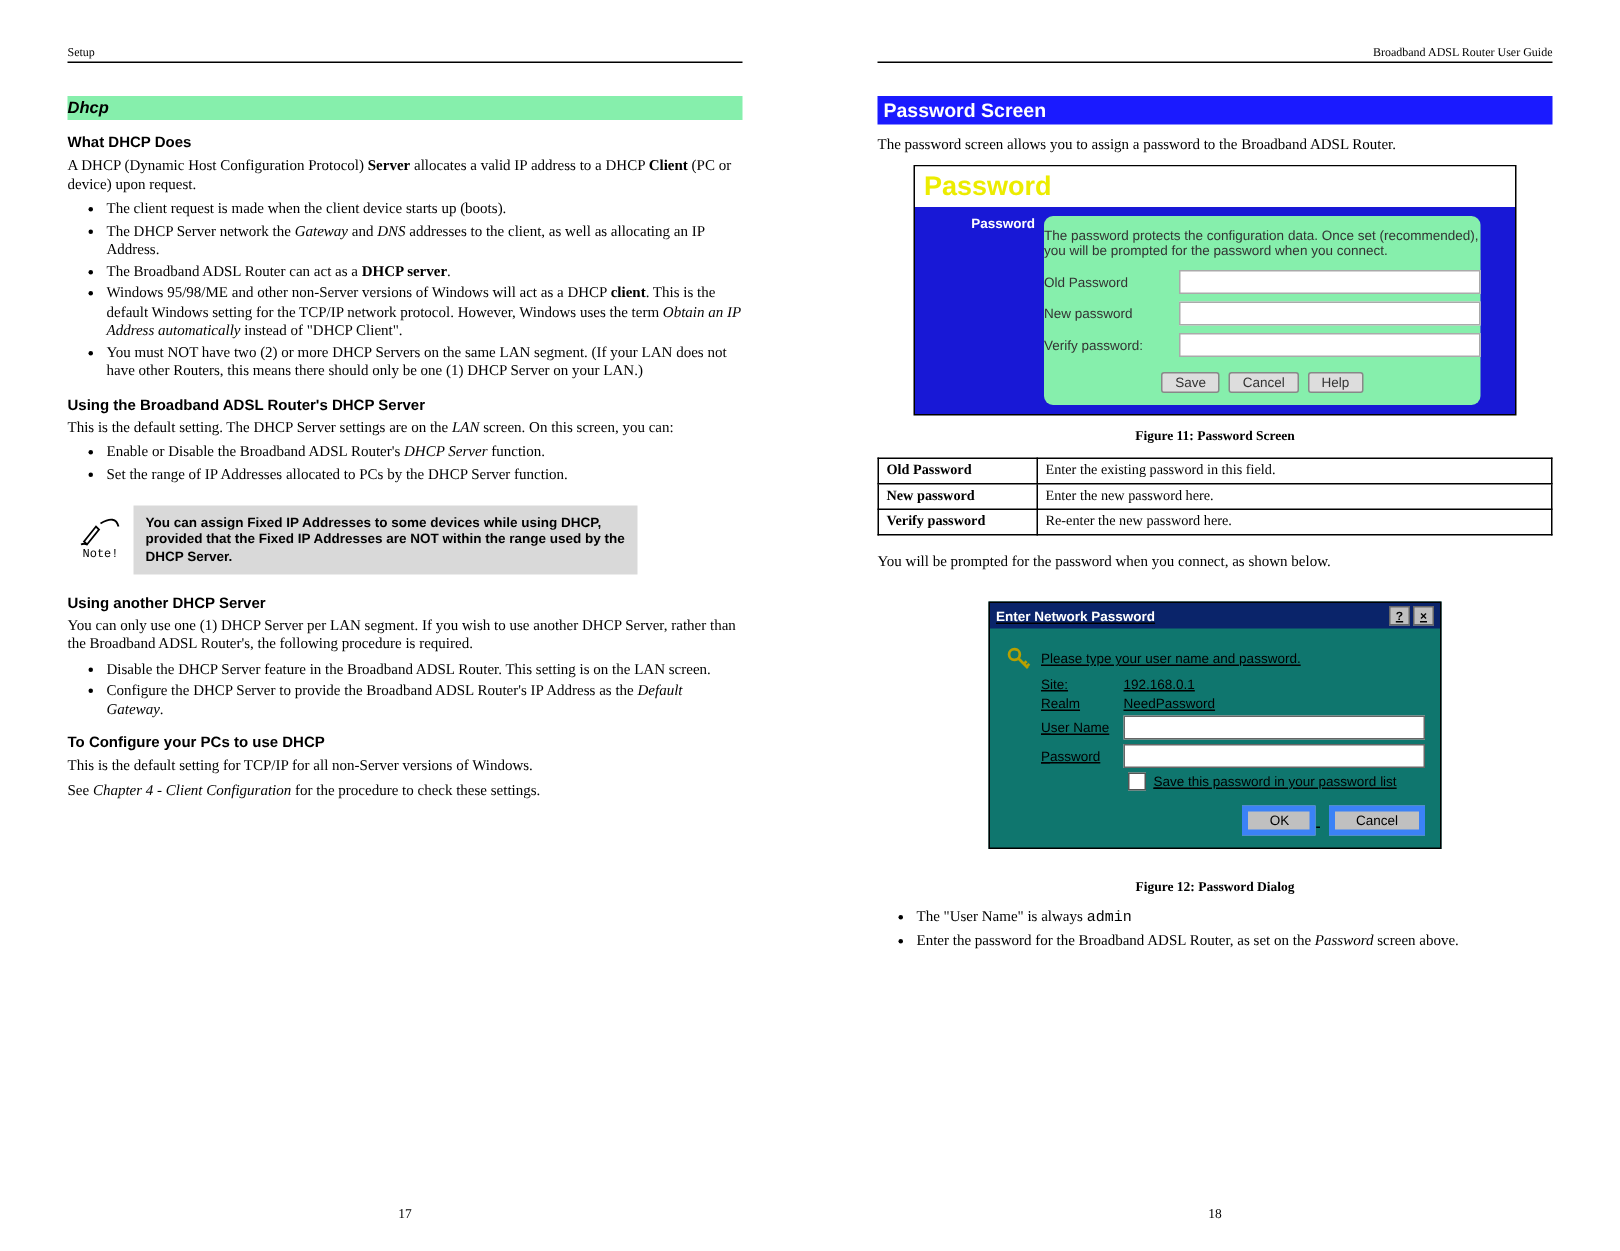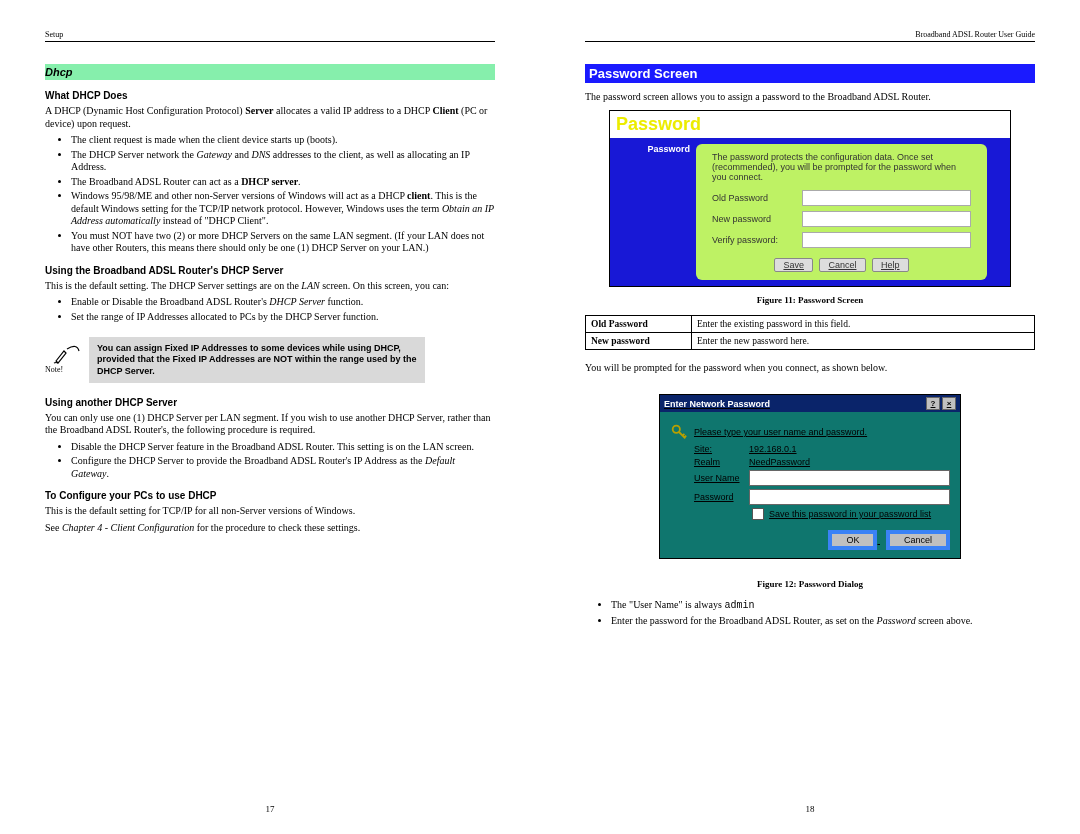--- a/index.html
+++ b/index.html
@@ -67,22 +67,22 @@
     margin: 2px 0;
     line-height: 1.25;
   }
   .note-box {
     display: flex;
     align-items: center;
     margin: 14px 0;
   }
   .note-icon {
     width: 44px;
-    text-align: left;
-    font-family: Liberation Serif, serif;
+    text-align: center;
+    font-family: Liberation Mono, monospace;
     font-size: 8px;
     line-height: 1;
   }
   .note-icon svg { display:block; margin:0 auto 1px auto; }
   .note-text {
     background: #d9d9d9;
     font-family: Arial, sans-serif;
     font-weight: bold;
     font-size: 9px;
     padding: 6px 8px;
@@ -117,25 +117,25 @@
   }
   .pw-side {
     width: 80px;
     color: #fff;
     font-weight: bold;
     font-size: 9px;
     text-align: right;
     padding: 6px 6px 0 0;
   }
   .pw-main {
-    background: #bef264;
+    background: #86efac;
     flex: 1;
     margin: 6px 23px 6px 0;
     border-radius: 6px;
-    padding: 8px 16px;
+    padding: 8px 0;
     font-size: 9px;
     color: #333;
   }
   .pw-row { display: flex; align-items: center; margin: 5px 0; }
   .pw-label { width: 90px; }
   .pw-input-box {
     flex: 1;
     height: 14px;
     background: #fff;
     border: 1px solid #aaa;
@@ -145,21 +145,20 @@
     margin-top: 10px;
   }
   .pw-btn {
     display: inline-block;
     border: 1px solid #888;
     background: #ddd;
     font-size: 9px;
     padding: 1px 8px;
     margin: 0 2px;
     border-radius: 2px;
-    text-decoration: underline;
   }
 
   .caption {
     text-align: center;
     font-weight: bold;
     font-size: 9px;
     margin: 4px 0 10px 0;
   }
 
   table.pw-table {
@@ -314,20 +313,24 @@
     <table class="pw-table">
       <tbody>
           <tr>
             <td class="k">Old Password</td>
             <td>Enter the existing password in this field.</td>
           </tr>
       <tr>
             <td class="k">New password</td>
             <td>Enter the new password here.</td>
           </tr>
+      <tr>
+            <td class="k">Verify password</td>
+            <td>Re-enter the new password here.</td>
+          </tr>
     </tbody>
       </table>
 
     <p>You will be prompted for the password when you connect, as shown below.</p>
 
     <div class="dlg">
       <div class="dlg-title">
         <span>Enter Network Password</span>
         <span class="dlg-title-btns">
           <span class="dlg-x">?</span>

